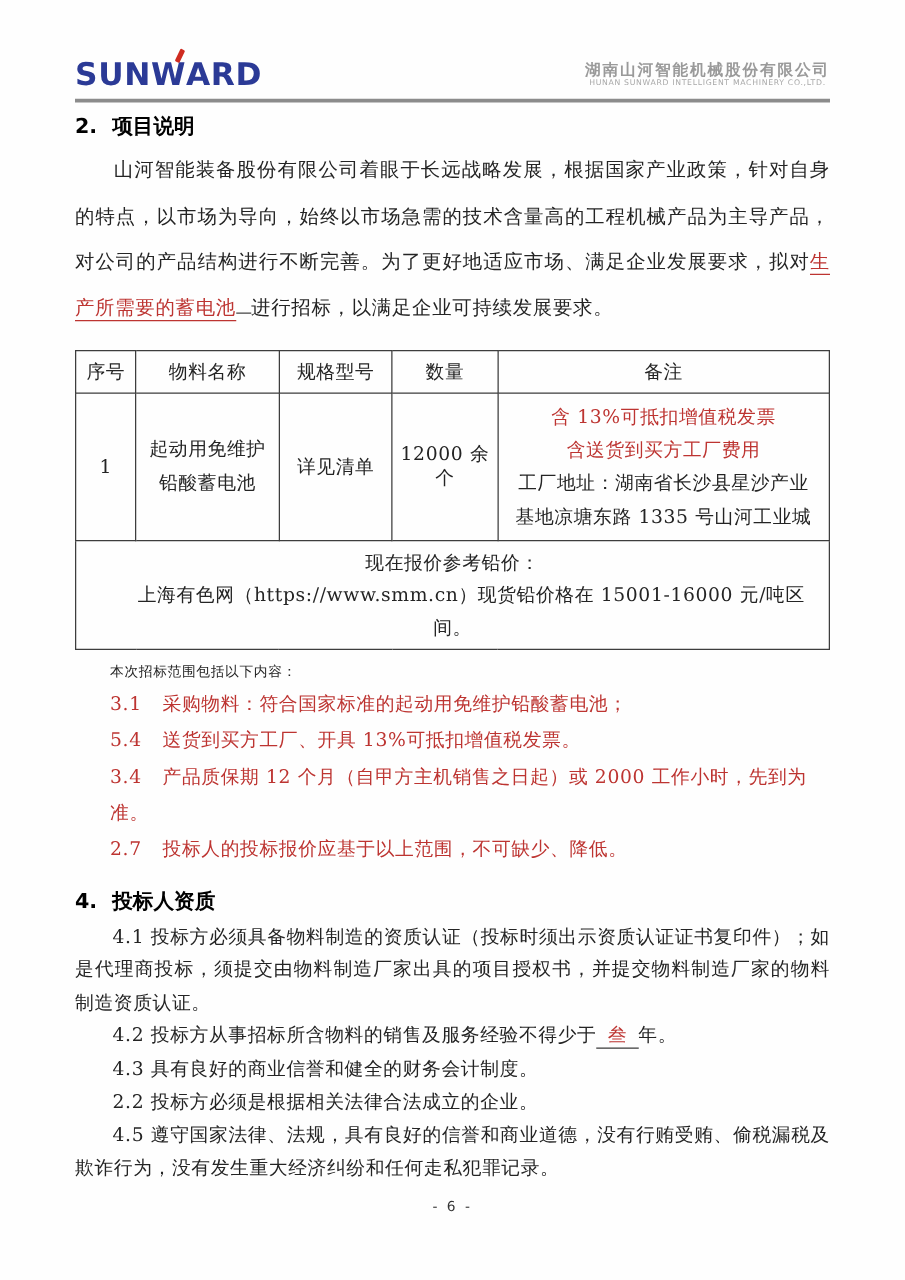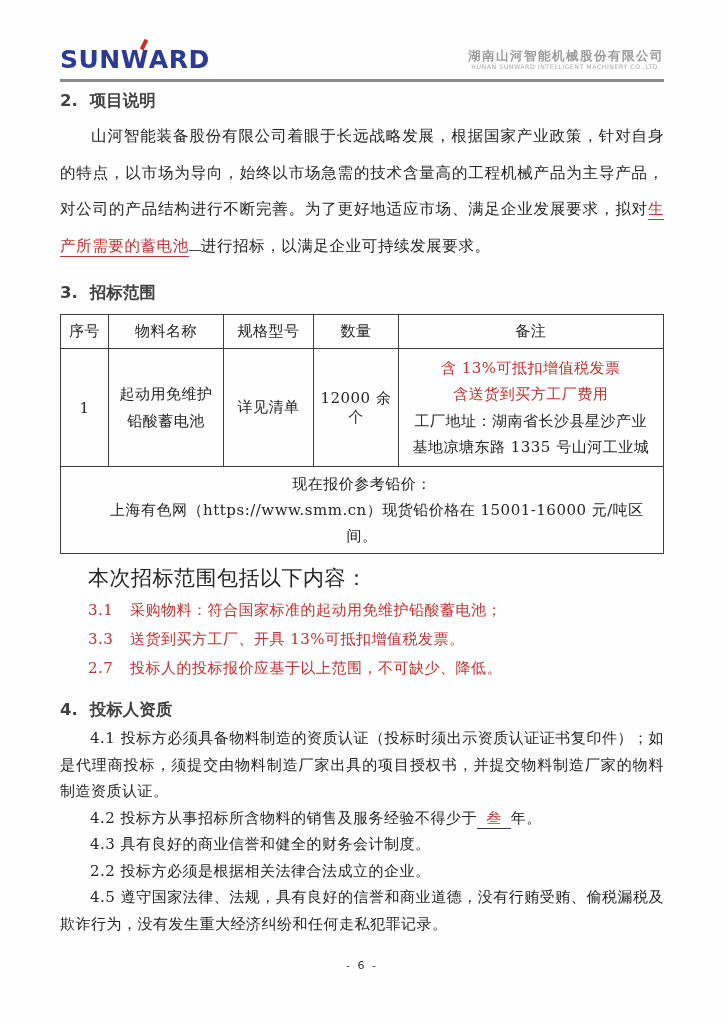--- a/index.html
+++ b/index.html
@@ -28,21 +28,21 @@
   }
   .company-en {
     font-family:"DejaVu Sans", sans-serif; font-size:6.2px; color:#a8a8a8;
     letter-spacing:0.55px; line-height:1.4;
   }
   .rule { height:3px; background:#8c8c8c; margin-top:5px; }
 
   
   .h {
     font-family:"DejaVu Sans", sans-serif; font-weight:700; font-size:16.5px;
-    color:#404040; line-height:22px;
+    color:#000000; line-height:22px;
   }
   .h .hnum { margin-right:12px; }
   .h2 { margin-top:8px; }
   .h3 { margin-top:18px; }
   .h4 { margin-top:16px; }
 
   
   .para {
     margin-top:6px; font-size:15.5px; line-height:36.5px; letter-spacing:0.6px;
     text-align:justify; text-indent:2em; color:#242424;
@@ -57,21 +57,21 @@
     border:1.6px solid #3d3d3d; font-weight:normal; font-size:15px;
     text-align:center; color:#242424; padding:2px 4px; letter-spacing:0.5px;
   }
   .t thead th { height:34px;font-family:Liberation Mono, monospace; }
   .t td.cell-tall { height:118px; }
   .remark-cell { padding:3px 9px !important; line-height:26.5px; }
   .note-cell { text-align:left; height:58px; padding:4px 8px !important; line-height:26px;border-radius:32px; }
   .note-line2 { text-indent:2em; }
 
   
-  .intro { margin-top:10px; font-size:21px; letter-spacing:0.5px; padding-left:28px; }
+  .intro { margin-top:10px; font-size:11px; letter-spacing:0.5px; padding-left:28px; }
   .rlist { margin-top:4px; }
   .ritem { color:#bd3431; font-size:15px; line-height:29px; padding-left:28px; letter-spacing:0.5px; }
   .ritem .rnum { display:inline-block; min-width:42px; }
 
   
   .p4 {
     font-size:15px; line-height:26.5px; letter-spacing:0.5px;
     text-align:justify; text-indent:2em; margin:0; color:#242424;
   }
   .p4.first { margin-top:4px; }
@@ -101,23 +101,20 @@
   </div>
   <div class="rule"></div>
 
   <div class="h h2">
     <span class="hnum">2.</span><span>项目说明</span>
   </div>
   <p class="para">
     <span>山河智能装备股份有限公司着眼于长远战略发展，根据国家产业政策，针对自身的特点，以市场为导向，始终以市场急需的技术含量高的工程机械产品为主导产品，对公司的产品结构进行不断完善。为了更好地适应市场、满足企业发展要求，拟对</span><span class="red-u">生产所需要的蓄电池</span><span class="blank-u"></span><span>进行招标，以满足企业可持续发展要求。</span>
   </p>
 
-  <div class="h h3">
-    <span class="hnum">3.</span><span>招标范围</span>
-  </div>
 
   <table class="t">
     <colgroup>
       <col style="width:8%">
         <col style="width:19%">
         <col style="width:15%">
         <col style="width:14%">
         <col style="width:44%">
     </colgroup>
     <thead>
@@ -150,21 +147,24 @@
     </tbody>
   </table>
 
   <div class="intro">本次招标范围包括以下内容：</div>
 
   <div class="rlist">
     <div class="ritem">
       <span class="rnum">3.1</span><span>采购物料：符合国家标准的起动用免维护铅酸蓄电池；</span>
     </div>
     <div class="ritem">
-      <span class="rnum">3.3</span><span>送货到买方工厂、开具 13%可抵扣增值税发票。</span>
+      <span class="rnum">5.4</span><span>送货到买方工厂、开具 13%可抵扣增值税发票。</span>
+    </div>
+    <div class="ritem">
+      <span class="rnum">3.4</span><span>产品质保期 12 个月（自甲方主机销售之日起）或 2000 工作小时，先到为准。</span>
     </div>
     <div class="ritem">
       <span class="rnum">2.7</span><span>投标人的投标报价应基于以上范围，不可缺少、降低。</span>
     </div>
   </div>
 
   <div class="h h4">
     <span class="hnum">4.</span><span>投标人资质</span>
   </div>
 

